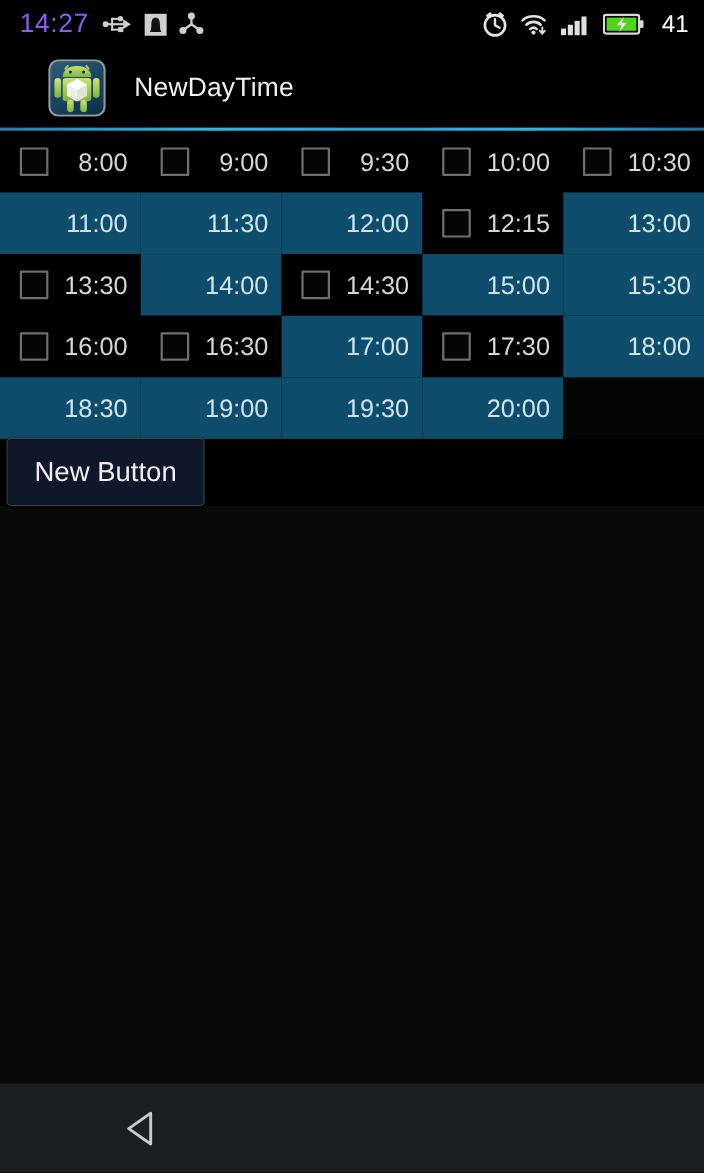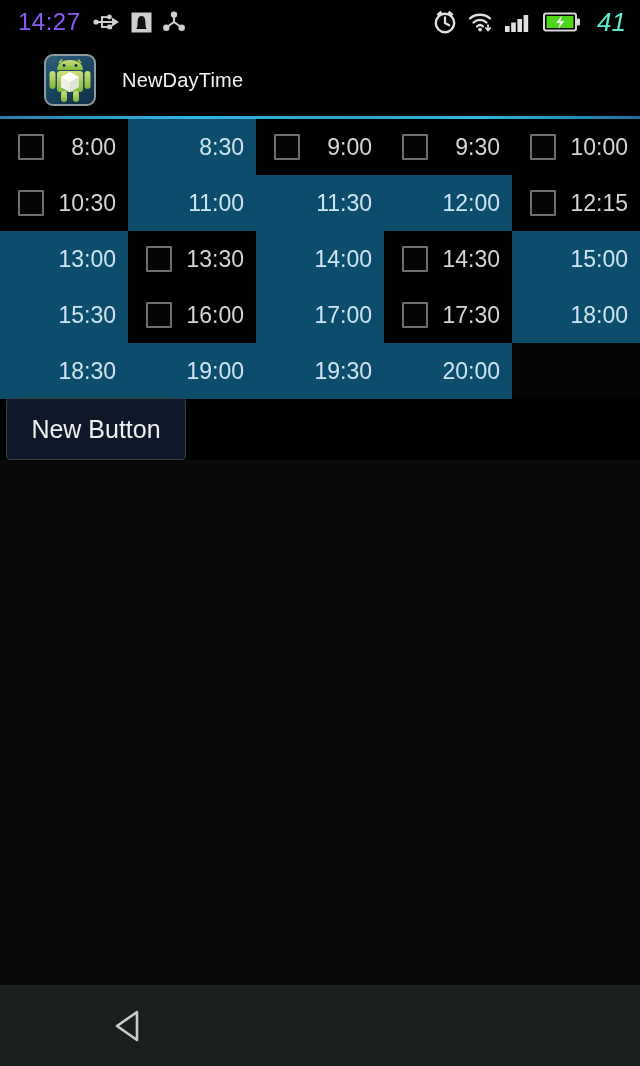--- a/index.html
+++ b/index.html
@@ -18,41 +18,41 @@
     display:flex; align-items:center;
     padding:0 14px 0 18px;
   }
   .sb-clock {
     color:#8b5cf6; font-size:24px; letter-spacing:0.5px;
     line-height:1; font-weight:400;
   }
   .sb-left-icons { display:flex; align-items:center; gap:10px; margin-left:12px; }
   .sb-spacer { flex:1 1 auto; }
   .sb-right-icons { display:flex; align-items:center; gap:9px; }
-  .sb-batt-text { color:#5eead4; font-size:26px; margin-left:7px; line-height:1;font-style:italic; }
+  .sb-batt-text { color:#ffffff; font-size:22px; margin-left:7px; line-height:1; }
   .ico { display:block; }
 
   
   .actionbar {
     position:absolute; top:44px; left:0; width:640px; height:72px;
     background:#000;
     display:flex; align-items:center;
     padding-left:44px;
   }
   .app-icon {
     width:52px; height:52px; border-radius:9px;
     background:linear-gradient(150deg,#2f5f7a 0%, #1b4a66 40%, #0d2f45 100%);
     border:2px solid #8e9aa0;
     box-shadow:0 1px 3px rgba(0,0,0,.8);
     position:relative; overflow:hidden;
     flex:0 0 auto;
   }
   .app-icon svg { position:absolute; top:0; left:0; }
   .app-title {
-    color:#f2f2f2; font-size:20px; margin-left:26px;
+    color:#f2f2f2; font-size:24px; margin-left:26px;
     font-weight:400; letter-spacing:.2px; white-space:nowrap;
   }
   .ab-underline {
     position:absolute; top:116px; left:0; width:640px; height:3px;
     background:linear-gradient(90deg,#2a7ea8 0%, #33b5e5 30%, #2f9fd0 55%, #33b5e5 75%, #1f6f99 100%);
   }
 
   
   .grid {
     position:absolute; top:119px; left:0; width:640px;
@@ -221,23 +221,20 @@
     </div>
     <div class="app-title">NewDayTime</div>
   </div>
   <div class="ab-underline"></div>
 
   <div class="grid" id="time-grid">
       <div class="cell off">
         <span class="chk"></span>
         <span class="lbl">8:00</span>
       </div>
-      <div class="cell on">
-        <span class="lbl">8:30</span>
-      </div>
       <div class="cell off">
         <span class="chk"></span>
         <span class="lbl">9:00</span>
       </div>
       <div class="cell off">
         <span class="chk"></span>
         <span class="lbl">9:30</span>
       </div>
       <div class="cell off">
         <span class="chk"></span>
@@ -276,20 +273,24 @@
       </div>
       <div class="cell on">
         <span class="lbl">15:00</span>
       </div>
       <div class="cell on">
         <span class="lbl">15:30</span>
       </div>
       <div class="cell off">
         <span class="chk"></span>
         <span class="lbl">16:00</span>
+      </div>
+      <div class="cell off">
+        <span class="chk"></span>
+        <span class="lbl">16:30</span>
       </div>
       <div class="cell on">
         <span class="lbl">17:00</span>
       </div>
       <div class="cell off">
         <span class="chk"></span>
         <span class="lbl">17:30</span>
       </div>
       <div class="cell on">
         <span class="lbl">18:00</span>

